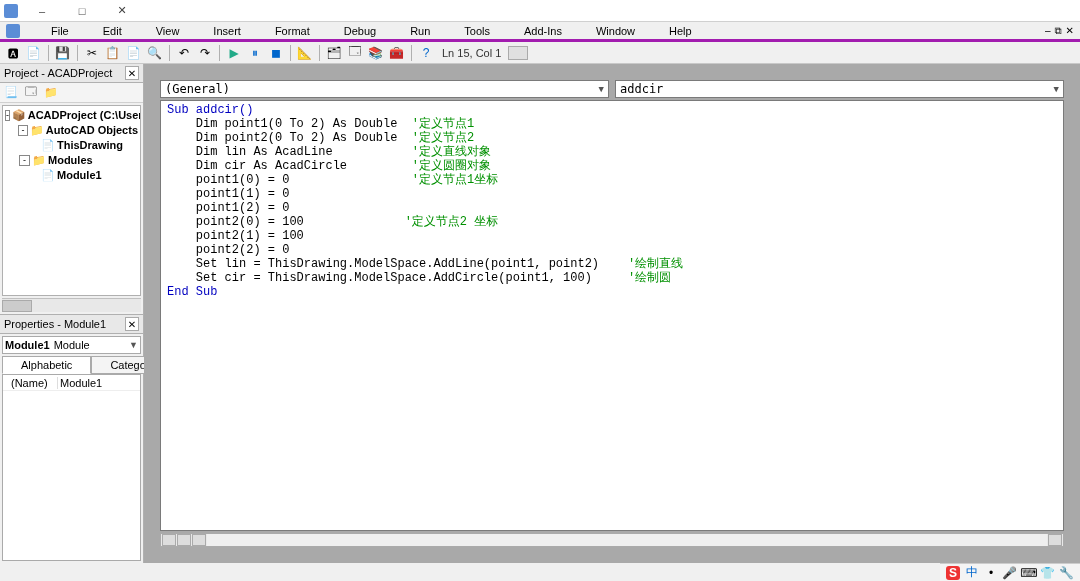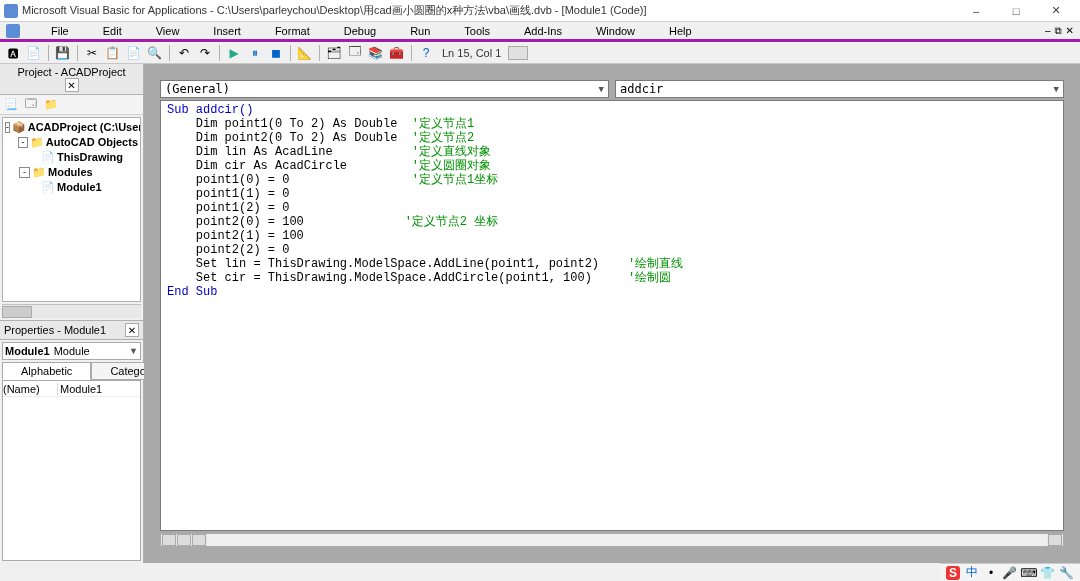--- a/index.html
+++ b/index.html
@@ -14,21 +14,21 @@
   .menubar .item { padding: 2px 7px; cursor: pointer; }
   .menubar .right { margin-left:auto; display:flex; gap:4px; padding-right:4px;}
   .menubar .right span { cursor:pointer; font-family:Arial; font-size:10px;}
   .toolbar { height: 22px; background: #f0f0f0; display: flex; align-items: center; padding: 0 4px; gap:3px; border-bottom: 1px solid #c8c8c8;}
   .tb-btn { width:18px; height:18px; display:flex; align-items:center; justify-content:center; border:1px solid transparent; cursor:pointer; font-size:12px;}
   .tb-sep { width:1px; height:16px; background:#b0b0b0; margin:0 2px;}
   .tb-status { margin-left:4px; font-size:11px; color:#333;}
   .tb-slider { width:20px; height:14px; background:#e0e0e0; border:1px solid #aaa; margin-left:4px;}
   .main { display:flex; height: calc(581px - 22px - 20px - 22px - 18px); }
   .leftcol { width:144px; display:flex; flex-direction:column; border-right:1px solid #b0b0b0; background:#f0f0f0;}
-  .panel-header { background:#e8e8e8; border-bottom:1px solid #b0b0b0; padding:2px 4px; font-size:11px; display:flex; align-items:center; justify-content:space-between;flex-direction:column;}
+  .panel-header { background:#e8e8e8; border-bottom:1px solid #b0b0b0; padding:2px 4px; font-size:11px; display:flex; align-items:center; justify-content:space-between;}
   .panel-close { width:14px; height:14px; border:1px solid #aaa; display:flex; align-items:center; justify-content:center; cursor:pointer; font-size:10px; background:#fff;}
   .proj-toolbar { height:20px; background:#f4f4f4; display:flex; align-items:center; padding:2px; gap:2px; border-bottom:1px solid #d0d0d0;}
   .proj-btn { width:18px; height:16px; border:1px solid transparent; display:flex; align-items:center; justify-content:center; cursor:pointer; font-size:11px;}
   .tree { flex:1; background:#fff; border:1px solid #b0b0b0; margin:2px; overflow:auto; padding:2px 0; min-height:140px;}
   .tree-row { display:flex; align-items:center; padding:0 2px; white-space:nowrap; line-height:15px; cursor:pointer;}
   .tree-indent { display:inline-block; }
   .tree-toggle { width:11px; height:11px; border:1px solid #888; display:inline-flex; align-items:center; justify-content:center; margin-right:2px; font-size:9px; background:#fff; line-height:9px; cursor:pointer;}
   .tree-icon { width:14px; height:14px; display:inline-flex; align-items:center; justify-content:center; margin-right:2px; font-size:11px;}
   .tree-label { font-weight: bold; }
   .tree-label.bold { font-weight: bold; }
@@ -36,41 +36,40 @@
   .scroll-thumb { position:absolute; left:0; top:1px; width:30px; height:12px; background:#ccc; border:1px solid #aaa;}
   .props-header { background:#e8e8e8; border-top:1px solid #b0b0b0; border-bottom:1px solid #b0b0b0; padding:2px 4px; display:flex; justify-content:space-between; align-items:center;}
   .props-combo { height:18px; border:1px solid #aaa; background:#fff; margin:2px; display:flex; align-items:center; padding:0 2px; font-size:11px;}
   .props-combo b { margin-right:4px;}
   .props-combo .arrow { margin-left:auto; font-size:9px; color:#555; cursor:pointer;}
   .props-tabs { display:flex; margin:0 2px; font-size:11px;}
   .props-tab { padding:2px 18px; border:1px solid #aaa; background:#f4f4f4; cursor:pointer; }
   .props-tab.active { background:#fff; border-bottom:1px solid #fff;}
   .props-grid { flex:1; background:#fff; border:1px solid #aaa; margin:0 2px 2px 2px; overflow:auto;}
   .props-row { display:flex; border-bottom:1px solid #eee; height:16px; align-items:center;}
-  .props-row .k { width:55px; padding-left:0; border-right:1px solid #ddd;}
+  .props-row .k { width:55px; padding-left:8px; border-right:1px solid #ddd;}
   .props-row .v { padding-left:2px; }
   .rightcol { flex:1; display:flex; flex-direction:column; background:#a9a9a9; padding:16px; gap:2px;}
   .dropdown-row { display:flex; gap:6px; }
   .dropdown { flex:1; height:18px; background:#fff; border:1px solid #7a7a7a; display:flex; align-items:center; padding:0 4px; font-family: Consolas, monospace; font-size:12px;}
   .dropdown .arrow { margin-left:auto; font-size:9px; color:#555; cursor:pointer;}
   .code-area { flex:1; background:#ffffff; border:1px solid #7a7a7a; font-family: Consolas, "Courier New", monospace; font-size:12px; padding:2px 6px; white-space:pre; overflow:auto; line-height:14px;}
   .code-area .kw { color:#0000c0;}
   .code-area .cm { color:#009000;}
   .code-scroll-h { height:14px; background:#e8e8e8; border:1px solid #aaa; display:flex; align-items:center; gap:1px; padding:0 1px;}
   .cs-btn { width:14px; height:12px; background:#ddd; border:1px solid #aaa; cursor:pointer;}
   .cs-track { flex:1; height:12px; background:#efefef; position:relative;}
   .taskbar { position:absolute; bottom:0; right:0; height:18px; display:flex; align-items:center; gap:5px; padding:0 6px; background:#f4f4f4; border-top:1px solid #ccc; font-size:11px;}
   .tb-ico { width:14px; height:14px; display:flex; align-items:center; justify-content:center; font-size:12px; cursor:pointer;}
 </style>
 </head>
 <body>
 
 <div class="titlebar">
   <span class="icon"></span>
-  <span class="title">Microsoft Visual Basic for Applications - C:\Users\parleychou\Desktop\用cad画小圆圈的x种方法\vba\画线.dvb - [Module1 (Code)]</span>
   <div class="winctrl">
     <div>–</div>
     <div>□</div>
     <div class="close">✕</div>
   </div>
 </div>
 
 <div class="menubar">
   <span class="m-icon"></span>
   <span class="item">File</span>

